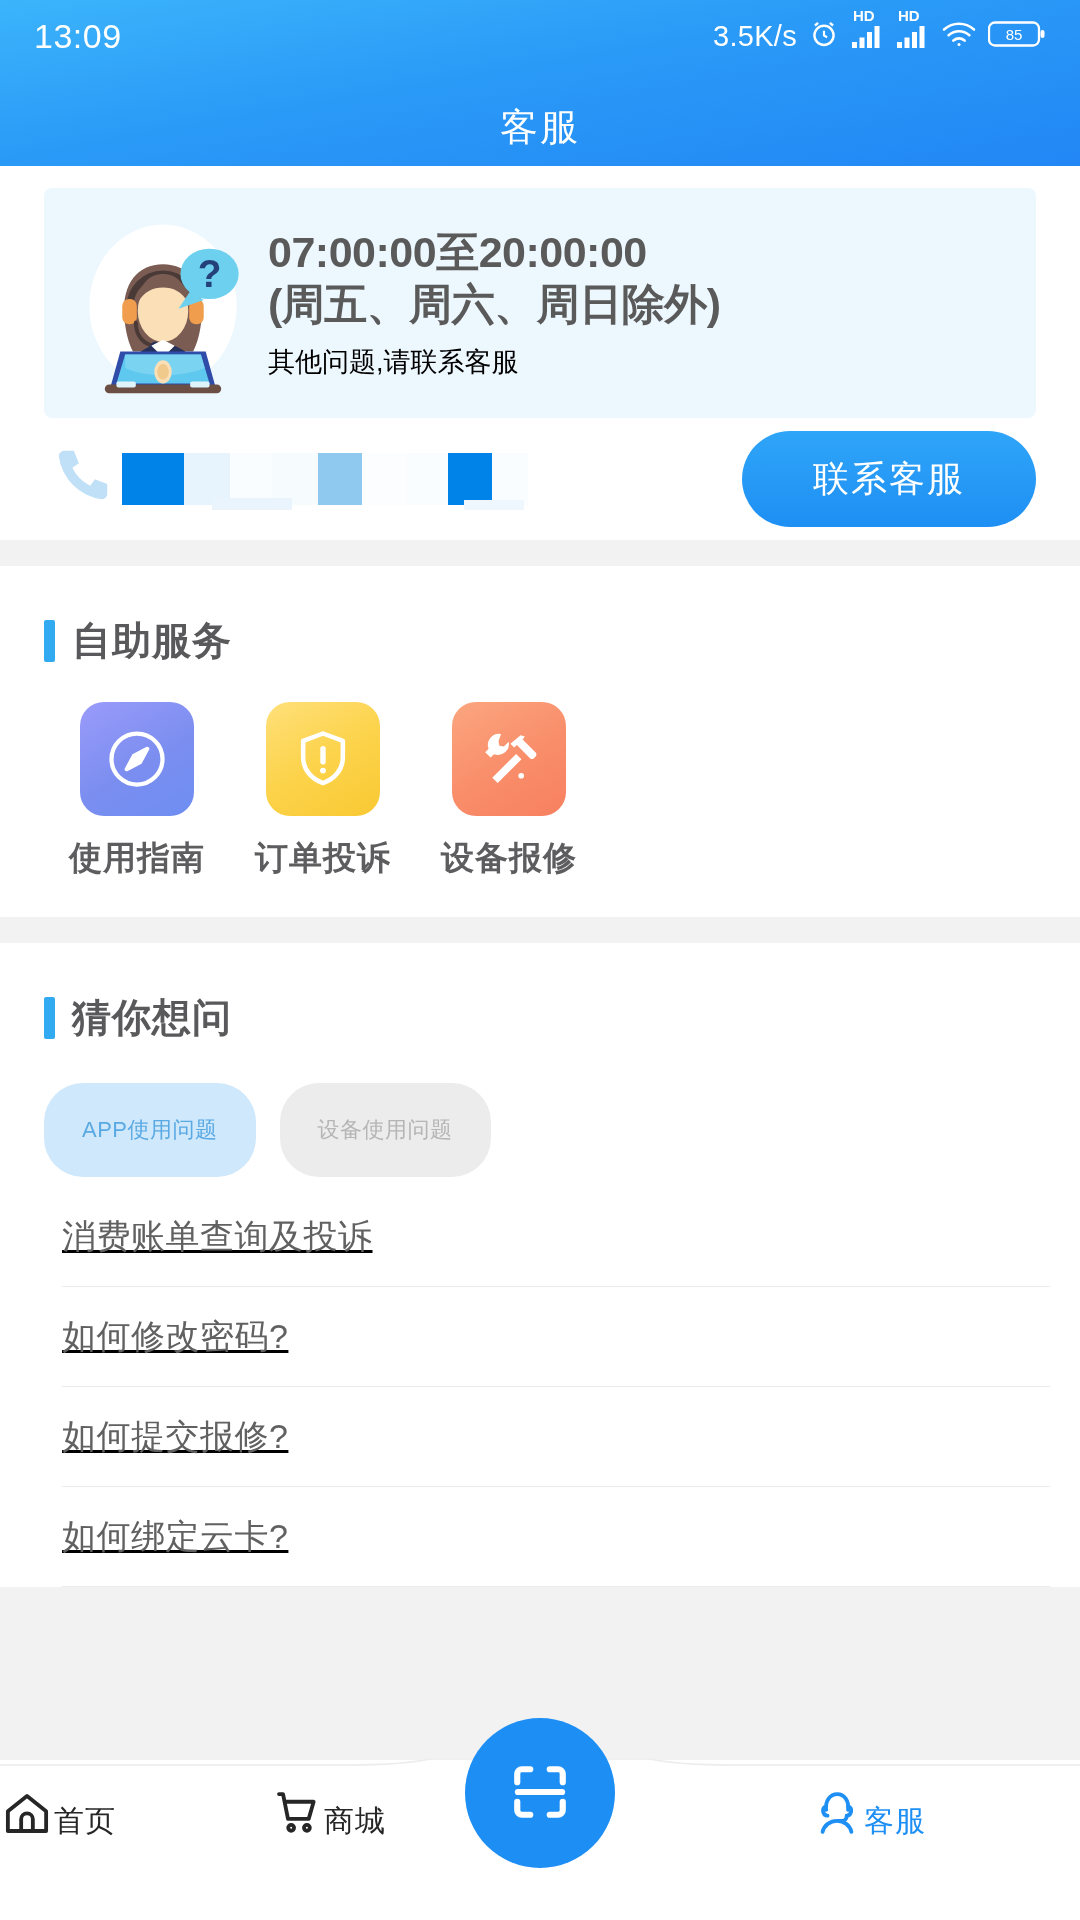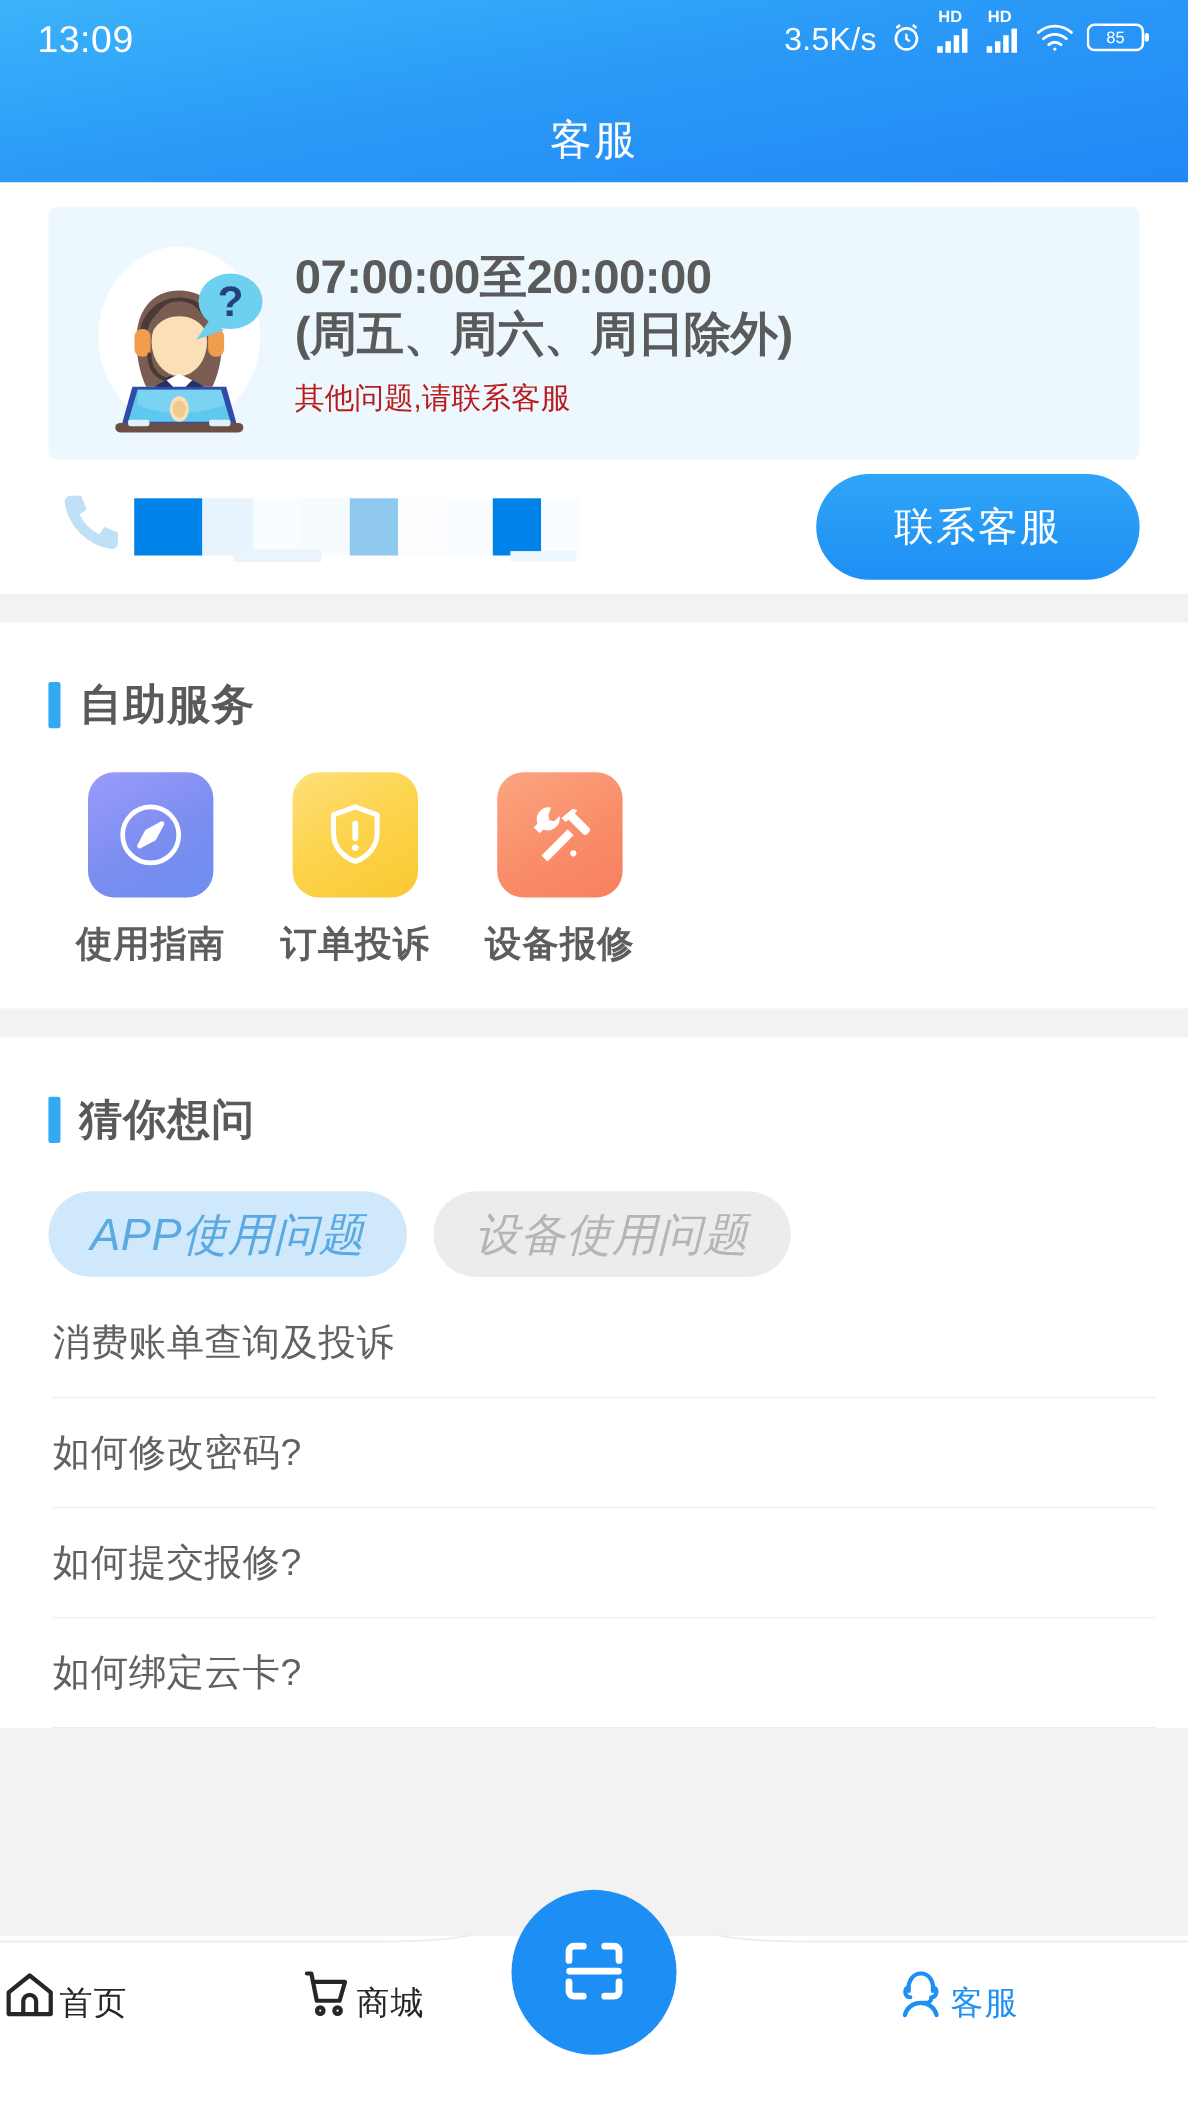--- a/index.html
+++ b/index.html
@@ -68,21 +68,21 @@
     position:relative;
   }
   .svc-text{ padding-left:8px; padding-right:14px; }
   .svc-hours{
     font-size:43px; font-weight:bold; color:#5a5a5a;
     line-height:1.22; letter-spacing:-.5px;
     white-space:nowrap;
   }
   .svc-sub{
     margin-top:14px;
-    font-size:27px; color:#b91c1c;
+    font-size:27px; color:#000000;
   }
 
   .contact-row{
     margin:0 44px;
     height:122px;
     display:flex; align-items:center;
   }
   .phone-area{ display:flex; align-items:center; gap:0; flex:1; position:relative; }
   .phone-ico{ margin-right:8px; }
   .redact{
@@ -154,31 +154,30 @@
     font-size:33px; color:#5d5d5f; font-weight:bold; letter-spacing:1px;
     white-space:nowrap;
   }
 
   
   .chips{
     display:flex; gap:24px;
     padding:38px 0 10px 44px;
   }
   .chip{
-    height:78px; padding:0 38px;
+    height:94px; padding:0 38px;
     border-radius:39px;
     display:flex; align-items:center;
-    font-size:41px; letter-spacing:.5px;
+    font-size:22px; letter-spacing:.5px;
     cursor:pointer;
-    font-style:italic;
   }
   .chip-on{ background:#cfe8fb; color:#5aa9e3; }
   .chip-off{ background:#ececec; color:#b5b5b5; }
 
-  .faq-list{ padding:0 0 0 4px; }
+  .faq-list{ padding:0 0 0 18px;text-decoration:underline; }
   .faq-item{
     height:100px;
     display:flex; align-items:center;
     margin:0 30px 0 44px;
     border-bottom:1px solid #ececec;
     font-size:34px; color:#616161;
     cursor:pointer;
     letter-spacing:.5px;
   }
 

